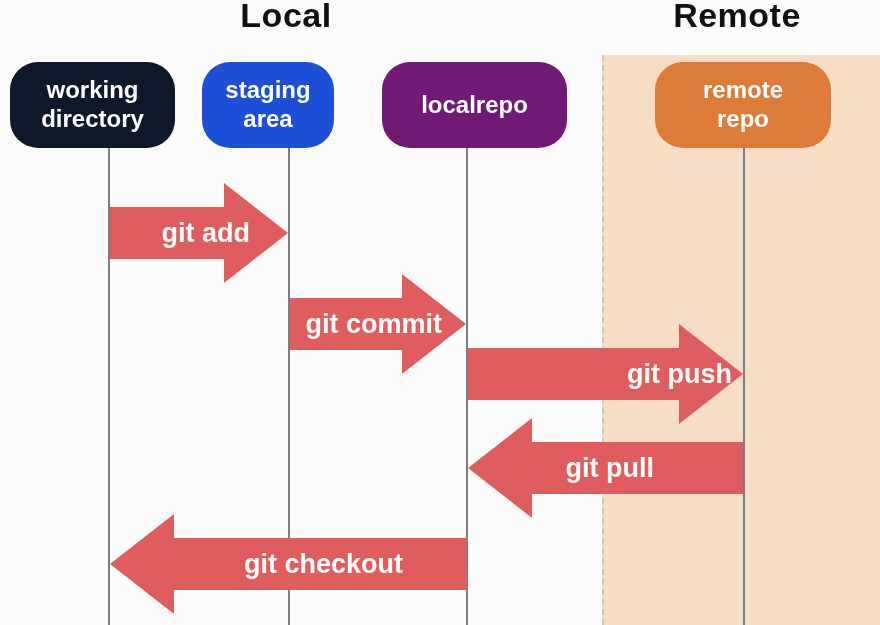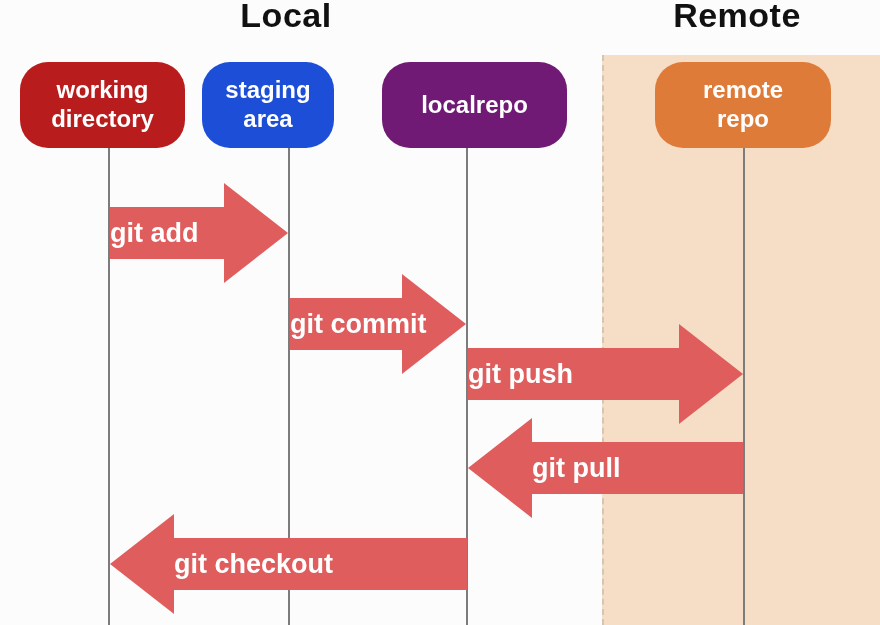--- a/index.html
+++ b/index.html
@@ -48,40 +48,40 @@
   .node{
     position:absolute;top:62px;height:86px;
     border-radius:28px;
     display:flex;align-items:center;justify-content:center;
     z-index:3;
   }
   .node-label{
     color:#ffffff;font-size:24px;font-weight:700;
     text-align:center;line-height:1.2;white-space:pre-line;
   }
-  .node-working{left:20px;width:165px;background:#b91c1c;}
+  .node-working{left:10px;width:165px;background:#0f172a;}
   .node-staging{left:202px;width:132px;background:#1d4ed8;}
   .node-localrepo{left:382px;width:185px;background:#701a75;}
   .node-remote{left:655px;width:176px;background:#df7b38;}
 
   
   .arrow{position:absolute;height:100px;z-index:2;}
   .arrow .body{
     position:absolute;top:24px;height:52px;background:var(--arrow);
   }
   .arrow .head{
     position:absolute;top:0;width:0;height:0;
     border-top:50px solid transparent;
     border-bottom:50px solid transparent;
   }
   .arrow .head.right{border-left:64px solid var(--arrow);}
   .arrow .head.left{border-right:64px solid var(--arrow);}
   .arrow .label{
     position:absolute;top:0;height:100px;line-height:100px;
-    color:#ffffff;font-size:27px;font-weight:700;text-align:left;
+    color:#ffffff;font-size:27px;font-weight:700;text-align:right;
     white-space:nowrap;
   }
 
   .arrow-add{left:110px;top:183px;width:178px;}
   .arrow-add .body{left:0;width:115px;}
   .arrow-add .head{left:114px;}
   .arrow-add .label{left:0;width:140px;}
 
   .arrow-commit{left:290px;top:274px;width:176px;}
   .arrow-commit .body{left:0;width:113px;}

